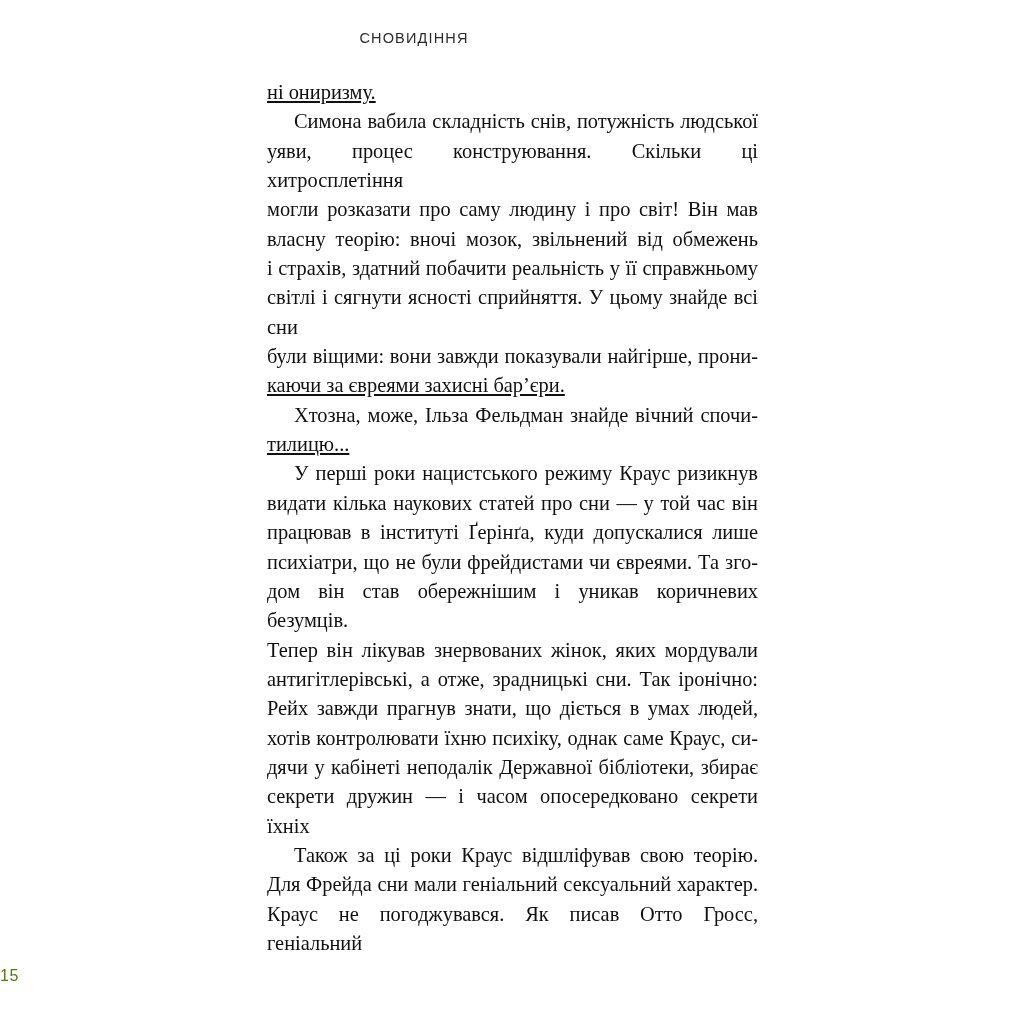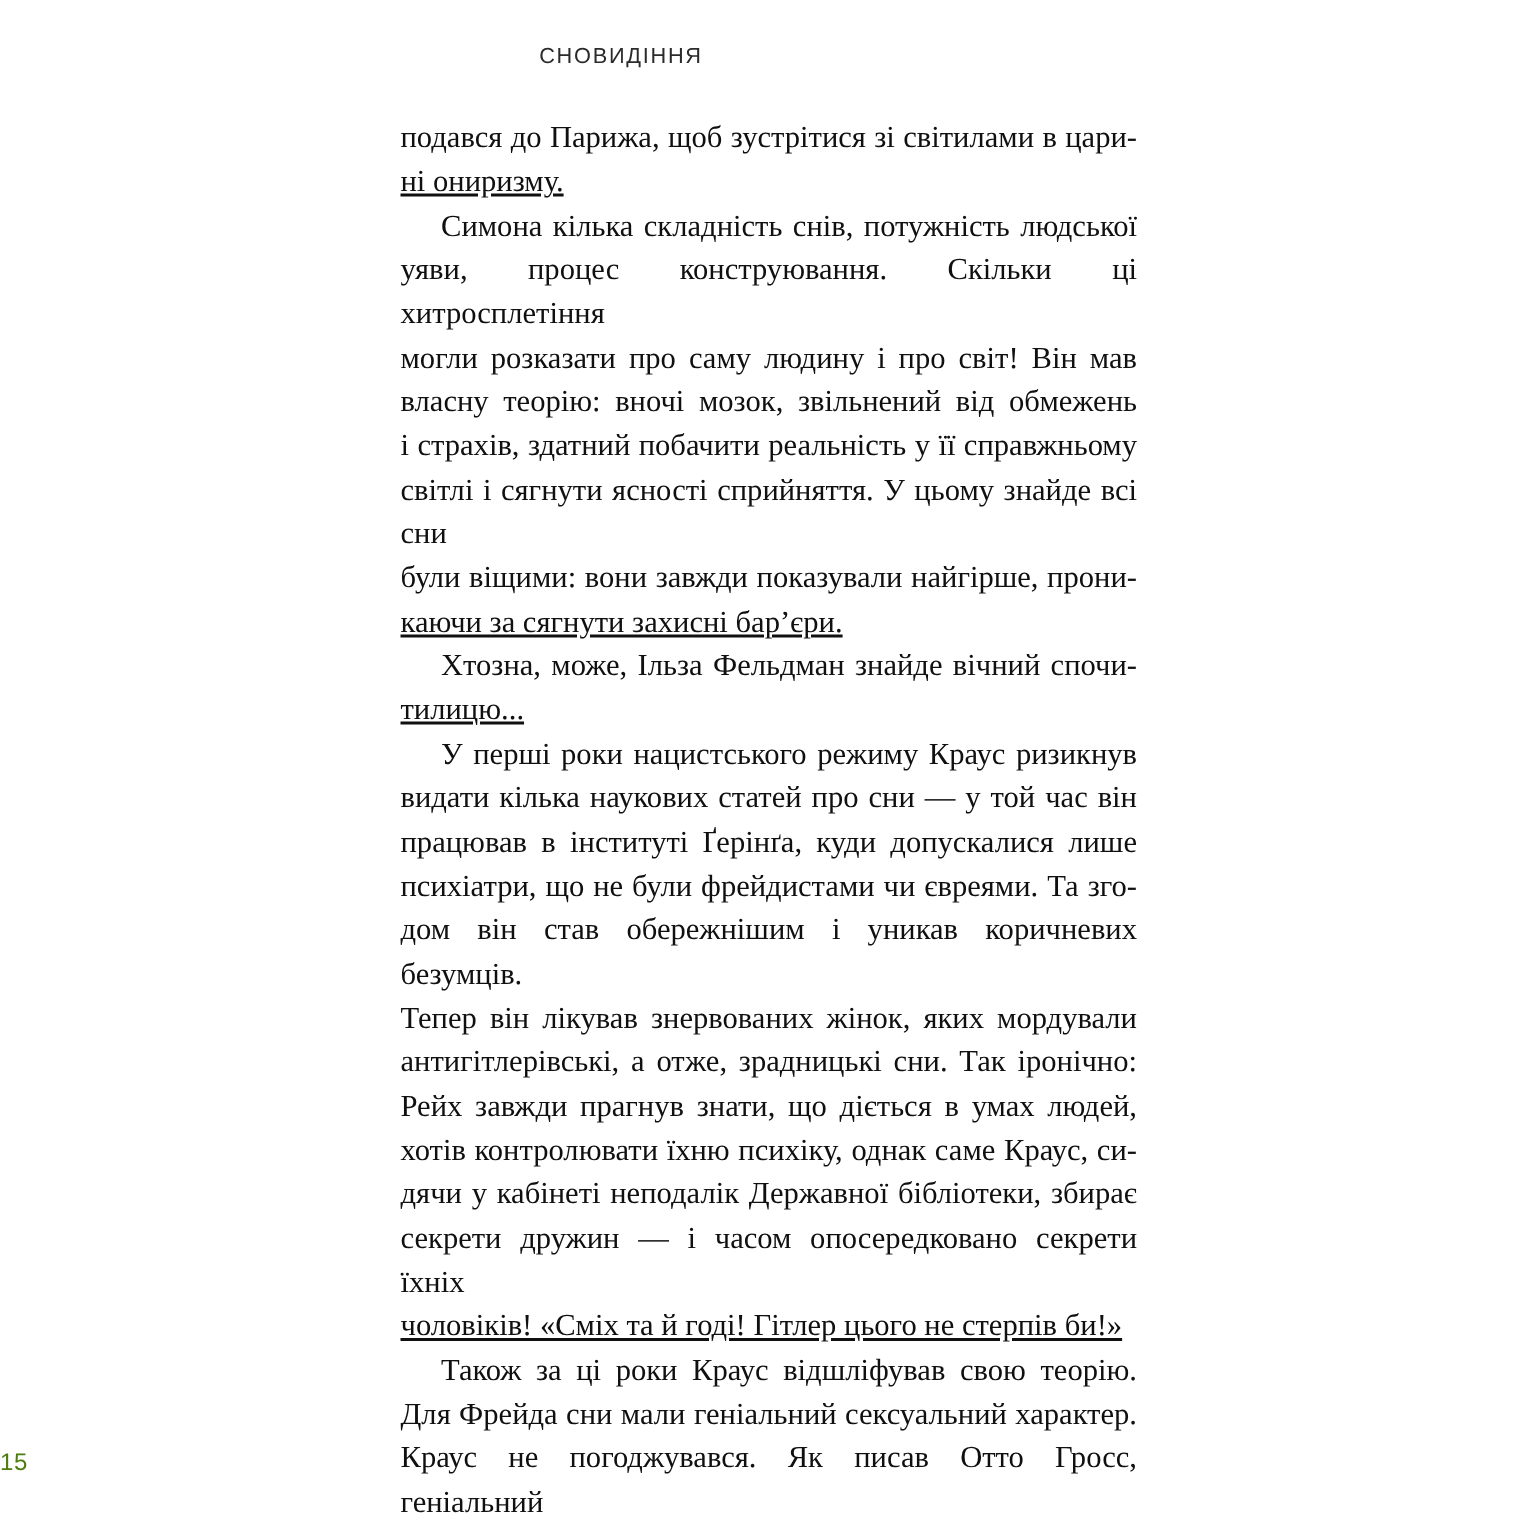--- a/index.html
+++ b/index.html
@@ -96,50 +96,48 @@
 </style>
 </head>
 <body>
 
 <div class="page">
 
   <div class="running-head">СНОВИДІННЯ</div>
 
   <div class="text-block">
       <p class="para">
-        <span class="line">подався до Парижа, щоб зустрітися зі світилами в цари-</span>
         <span class="line last">ні ониризму.</span>
       </p>
       <p class="para">
-        <span class="line indent">Симона кілька складність снів, потужність людської</span>
+        <span class="line indent">Симона вабила складність снів, потужність людської</span>
         <span class="line">уяви, процес конструювання. Скільки ці хитросплетіння</span>
         <span class="line">могли розказати про саму людину і про світ! Він мав</span>
         <span class="line">власну теорію: вночі мозок, звільнений від обмежень</span>
         <span class="line">і страхів, здатний побачити реальність у її справжньому</span>
         <span class="line">світлі і сягнути ясності сприйняття. У цьому знайде всі сни</span>
         <span class="line">були віщими: вони завжди показували найгірше, прони-</span>
-        <span class="line last">каючи за сягнути захисні бар’єри.</span>
+        <span class="line last">каючи за євреями захисні бар’єри.</span>
       </p>
       <p class="para">
         <span class="line indent">Хтозна, може, Ільза Фельдман знайде вічний спочи-</span>
         <span class="line last">тилицю...</span>
       </p>
       <p class="para">
         <span class="line indent">У перші роки нацистського режиму Краус ризикнув</span>
         <span class="line">видати кілька наукових статей про сни — у той час він</span>
         <span class="line">працював в інституті Ґерінґа, куди допускалися лише</span>
         <span class="line">психіатри, що не були фрейдистами чи євреями. Та зго-</span>
         <span class="line">дом він став обережнішим і уникав коричневих безумців.</span>
         <span class="line">Тепер він лікував знервованих жінок, яких мордували</span>
         <span class="line">антигітлерівські, а отже, зрадницькі сни. Так іронічно:</span>
         <span class="line">Рейх завжди прагнув знати, що діється в умах людей,</span>
         <span class="line">хотів контролювати їхню психіку, однак саме Краус, си-</span>
         <span class="line">дячи у кабінеті неподалік Державної бібліотеки, збирає</span>
         <span class="line">секрети дружин — і часом опосередковано секрети їхніх</span>
-        <span class="line last">чоловіків! «Сміх та й годі! Гітлер цього не стерпів би!»</span>
       </p>
       <p class="para">
         <span class="line indent">Також за ці роки Краус відшліфував свою теорію.</span>
         <span class="line">Для Фрейда сни мали геніальний сексуальний характер.</span>
         <span class="line">Краус не погоджувався. Як писав Отто Гросс, геніальний</span>
       </p>
     </div>
 
   <div class="folio">15</div>
 

